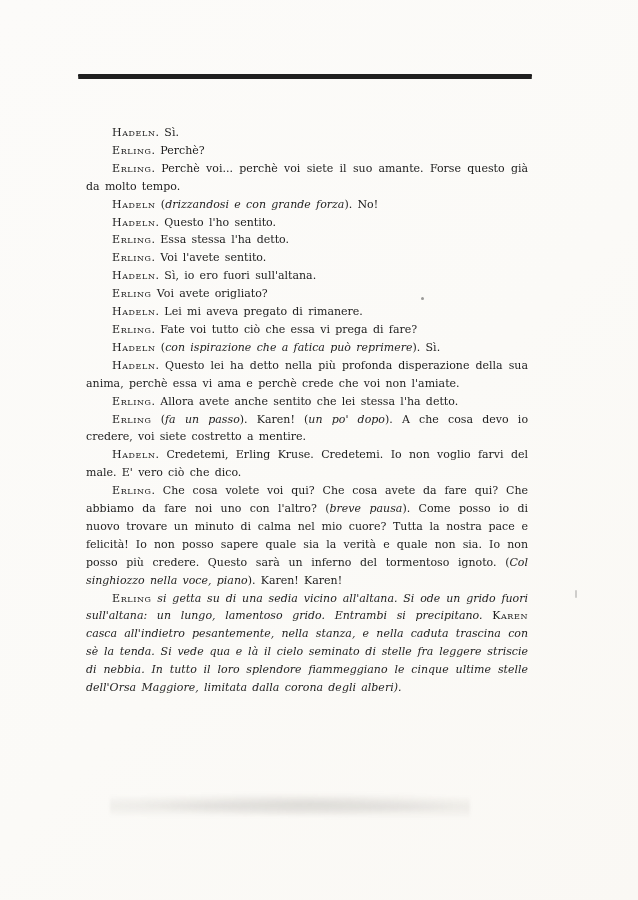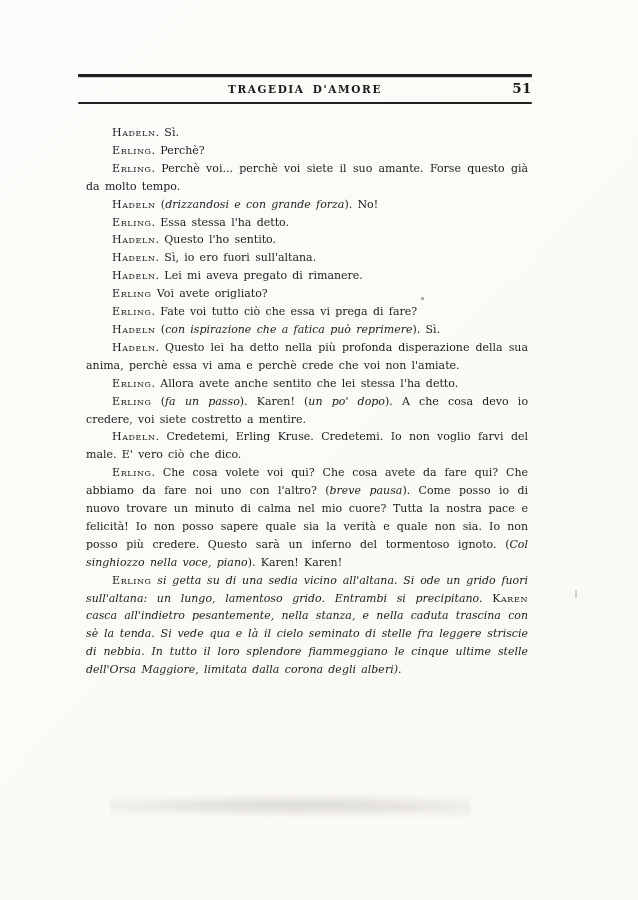--- a/index.html
+++ b/index.html
@@ -106,37 +106,34 @@
   .speck-1 { left: 421px; top: 297px; }
   .speck-2 { left: 575px; top: 590px; width: 2px; height: 8px; opacity: 0.25; border-radius: 2px; }
 </style>
 </head>
 <body>
 
 <div class="page" style="color: rgb(28, 28, 28);">
 
   <header class="running-head">
     <div class="rule rule-top" style="background: rgb(31, 31, 31);"></div>
-    <div class="head-row">
-      <span class="head-title">TRAGEDIA D'AMORE</span>
-      <span class="page-number">51</span>
-    </div>
     <div class="rule rule-bottom" style="background: rgb(31, 31, 31);"></div>
   </header>
 
   <main class="text-block">
       <p class="para"><span class="sc">Hadeln</span><span class="r">. Sì.</span></p>
       <p class="para"><span class="sc">Erling</span><span class="r">. Perchè?</span></p>
       <p class="para"><span class="sc">Erling</span><span class="r">. Perchè voi... perchè voi siete il suo amante. Forse questo già da molto tempo.</span></p>
       <p class="para"><span class="sc">Hadeln</span><span class="r"> (</span><span class="i">drizzandosi e con grande forza</span><span class="r">). No!</span></p>
+      <p class="para"><span class="sc">Hadeln</span><span class="r">. Questo l'ho sentito.</span></p>
       <p class="para"><span class="sc">Erling</span><span class="r">. Essa stessa l'ha detto.</span></p>
-      <p class="para"><span class="sc">Hadeln</span><span class="r">. Questo l'ho sentito.</span></p>
+      <p class="para"><span class="sc">Erling</span><span class="r">. Voi l'avete sentito.</span></p>
       <p class="para"><span class="sc">Hadeln</span><span class="r">. Sì, io ero fuori sull'altana.</span></p>
+      <p class="para"><span class="sc">Erling</span><span class="r"> Voi avete origliato?</span></p>
       <p class="para"><span class="sc">Hadeln</span><span class="r">. Lei mi aveva pregato di rimanere.</span></p>
-      <p class="para"><span class="sc">Erling</span><span class="r"> Voi avete origliato?</span></p>
       <p class="para"><span class="sc">Erling</span><span class="r">. Fate voi tutto ciò che essa vi prega di fare?</span></p>
       <p class="para"><span class="sc">Hadeln</span><span class="r"> (</span><span class="i">con ispirazione che a fatica può reprimere</span><span class="r">). Sì.</span></p>
       <p class="para"><span class="sc">Hadeln</span><span class="r">. Questo lei ha detto nella più profonda disperazione della sua anima, perchè essa vi ama e perchè crede che voi non l'amiate.</span></p>
       <p class="para"><span class="sc">Erling</span><span class="r">. Allora avete anche sentito che lei stessa l'ha detto.</span></p>
       <p class="para"><span class="sc">Erling</span><span class="r"> (</span><span class="i">fa un passo</span><span class="r">). Karen! (</span><span class="i">un po' dopo</span><span class="r">). A che cosa devo io credere, voi siete costretto a mentire.</span></p>
       <p class="para"><span class="sc">Hadeln</span><span class="r">. Credetemi, Erling Kruse. Credetemi. Io non voglio farvi del male. E' vero ciò che dico.</span></p>
       <p class="para"><span class="sc">Erling</span><span class="r">. Che cosa volete voi qui? Che cosa avete da fare qui? Che abbiamo da fare noi uno con l'altro? (</span><span class="i">breve pausa</span><span class="r">). Come posso io di nuovo trovare un minuto di calma nel mio cuore? Tutta la nostra pace e felicità! Io non posso sapere quale sia la verità e quale non sia. Io non posso più credere. Questo sarà un inferno del tormentoso ignoto. (</span><span class="i">Col singhiozzo nella voce, piano</span><span class="r">). Karen! Karen!</span></p>
       <p class="para"><span class="sc">Erling</span><span class="i"> si getta su di una sedia vicino all'altana. Si ode un grido fuori sull'altana: un lungo, lamentoso grido. Entrambi si precipitano. </span><span class="sc">Karen</span><span class="i"> casca all'indietro pesantemente, nella stanza, e nella caduta trascina con sè la tenda. Si vede qua e là il cielo seminato di stelle fra leggere striscie di nebbia. In tutto il loro splendore fiammeggiano le cinque ultime stelle dell'Orsa Maggiore, limitata dalla corona degli alberi).</span></p>
     </main>
 

